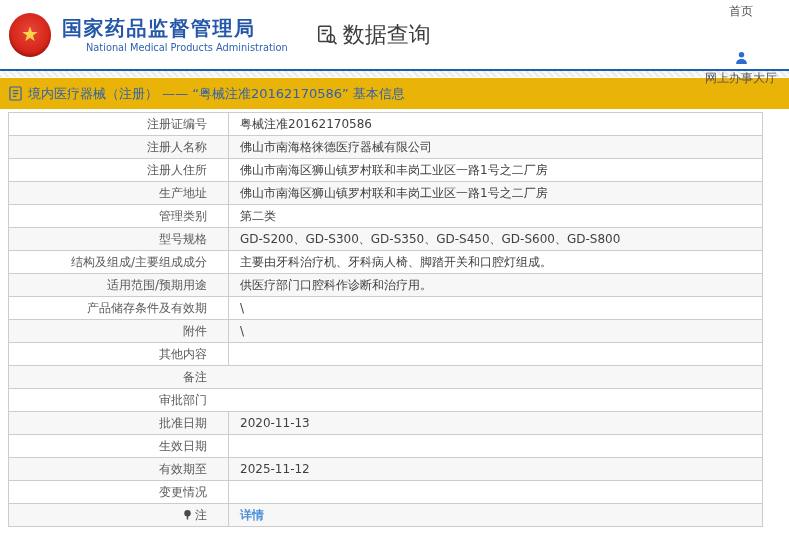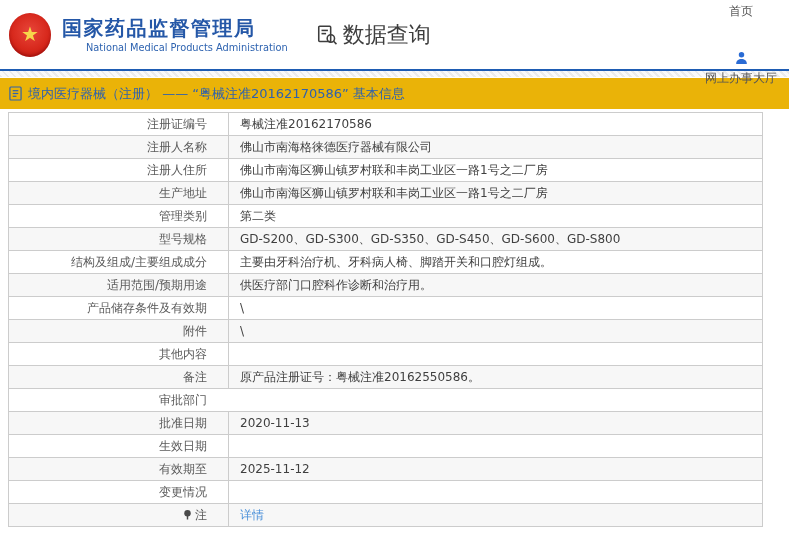--- a/index.html
+++ b/index.html
@@ -31,21 +31,21 @@
   .crumb svg{display:block;flex:0 0 auto;}
 
   
   .info-table{position:absolute;left:8px;right:26px;top:112px;border:1px solid #ccc;border-bottom:none;}
   .row{display:flex;height:23px;box-sizing:border-box;border-bottom:1px solid #ccc;background:#fff;}
   .row:nth-child(even){background:#f7f7f7;}
   .cell-label{width:207px;flex:0 0 auto;box-sizing:border-box;display:flex;align-items:center;
               justify-content:flex-end;gap:3px;padding:0 9px 0 4px;color:#5a5a5a;font-size:12px;}
   .cell-value{flex:1;border-left:1px solid #ccc;display:flex;align-items:center;
               padding:0 11px;color:#3f3f3f;font-size:12px;white-space:nowrap;overflow:hidden;margin-left:12px;}
-  a.detail{color:#4a90d9;text-decoration:none;font-size:12px;}
+  a.detail{color:#4a90d9;text-decoration:none;font-size:12px;font-weight:bold;}
   .pin svg{display:block;}
 </style>
 </head>
 <body>
 
 <div class="page">
 
   <header class="header">
     <div class="logo">
       <div class="emblem">
@@ -216,23 +216,20 @@
       <div class="cell-value">
         <span class="val-text"></span>
       </div>
     </div>
 
     <div class="row">
       <div class="cell-label">
 
         <span class="lbl-text">备注</span>
       </div>
-      <div class="cell-value">
-        <span class="val-text">原产品注册证号：粤械注准20162550586。</span>
-      </div>
     </div>
 
     <div class="row">
       <div class="cell-label">
 
         <span class="lbl-text">审批部门</span>
       </div>
     </div>
 
     <div class="row">

